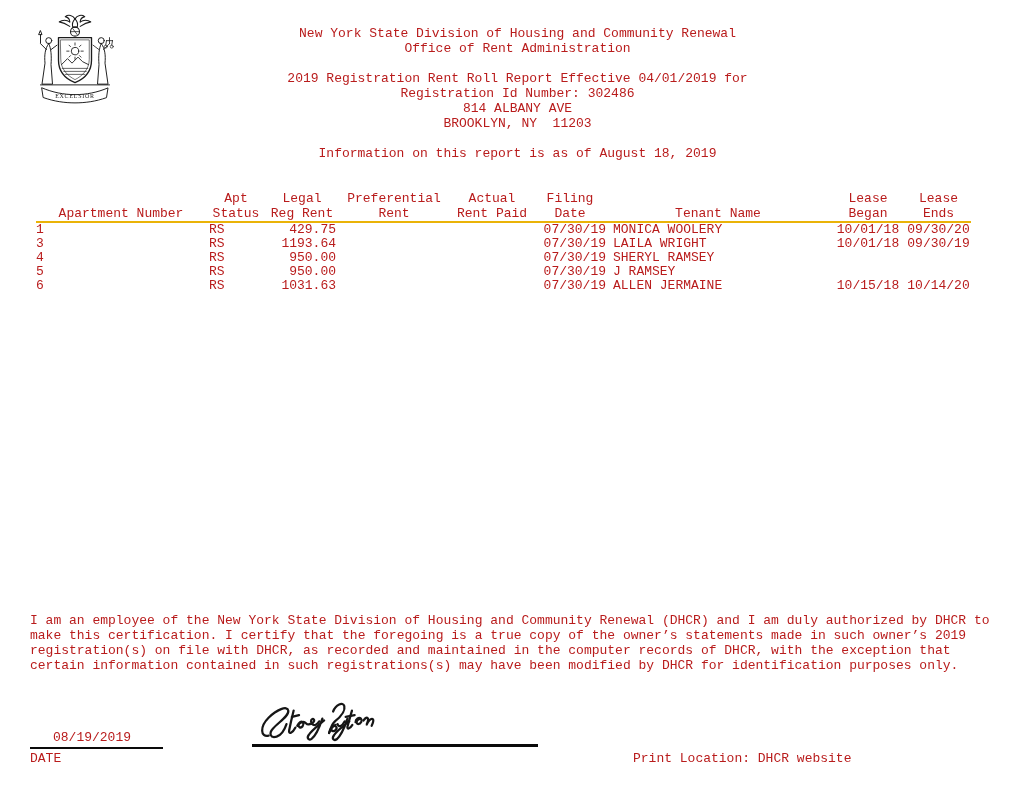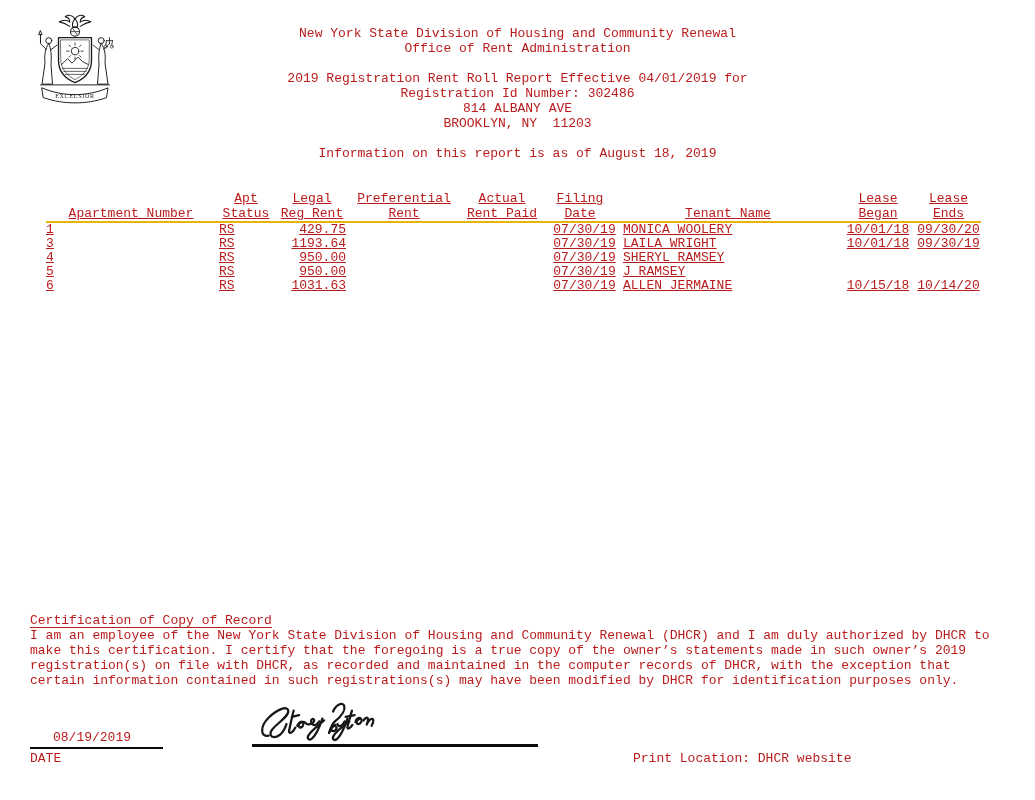--- a/index.html
+++ b/index.html
@@ -16,31 +16,31 @@
   .t { white-space:pre; }
 
   
   .seal { position:absolute; left:30px; top:12px; }
 
   
   .hdr { position:absolute; left:0; top:26px; width:1035px; text-align:center; line-height:15px; }
   .hdr .gap { height:15px; }
 
   
-  .tablewrap { position:absolute; left:46px; top:191px;text-decoration:underline; }
+  .tablewrap { position:absolute; left:36px; top:191px; }
   table { border-collapse:collapse; table-layout:fixed; width:935px; }
   th, td { padding:0; font-weight:normal; font-size:13px; white-space:pre; overflow:hidden; }
   thead th { vertical-align:bottom; line-height:15px; text-align:center; }
   thead tr.h2 th { border-bottom:2px solid #eab308; }
   tbody td { line-height:14px; height:14px; }
   td.al { text-align:left; }
   td.ar { text-align:right; padding-right:2px; }
   td.ac { text-align:center; }
   td.pl3 { padding-left:3px; }
-  td.pl9 { text-align:center; padding-left:9px;margin-top:16px; }
+  td.pl9 { text-align:right; padding-left:9px;margin-top:16px; }
   td.pl7 { text-align:left; padding-left:7px; }
 
   
   .cert { position:absolute; left:30px; top:613px; line-height:15px; width:990px; }
   .cert-head { text-decoration:underline; text-underline-offset:3px; }
 
   
   .date-value { position:absolute; left:53px; top:730px; }
   .date-line  { position:absolute; left:30px; top:747px; width:133px; border-top:2px solid #0a0a0a; }
   .date-label { position:absolute; left:30px; top:751px; }
@@ -194,21 +194,20 @@
           <td class="pl9">07/30/19</td>
           <td class="pl7">ALLEN JERMAINE</td>
           <td class="ac">10/15/18</td>
           <td class="ac">10/14/20</td>
         </tr>
       </tbody>
     </table>
   </div>
 
   <div class="cert">
-    <div class="t cert-head">Certification of Copy of Record</div>
     <div class="t">I am an employee of the New York State Division of Housing and Community Renewal (DHCR) and I am duly authorized by DHCR to</div>
     <div class="t">make this certification. I certify that the foregoing is a true copy of the owner’s statements made in such owner’s 2019</div>
     <div class="t">registration(s) on file with DHCR, as recorded and maintained in the computer records of DHCR, with the exception that</div>
     <div class="t">certain information contained in such registrations(s) may have been modified by DHCR for identification purposes only.</div>
   </div>
 
   <div class="t date-value">08/19/2019</div>
   <div class="date-line"></div>
   <div class="t date-label">DATE</div>
 

